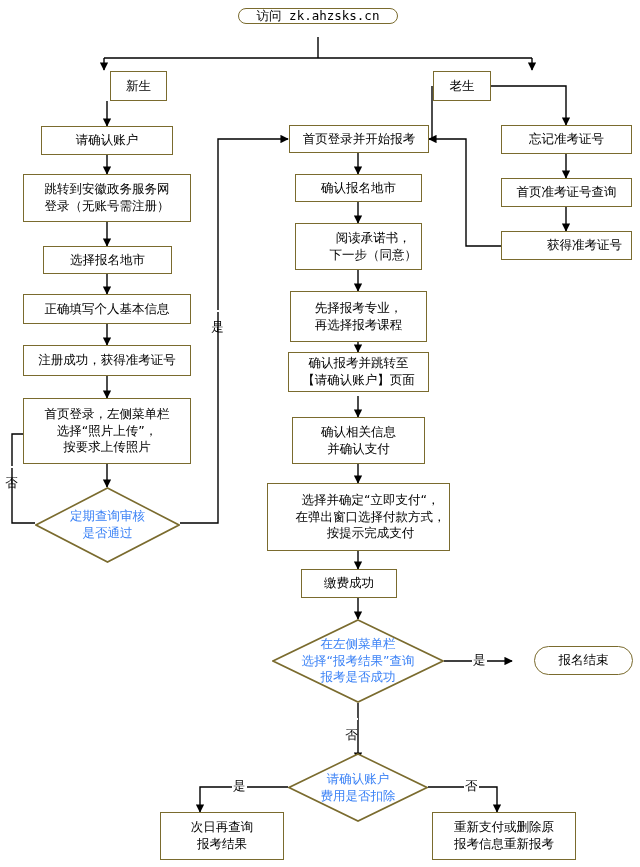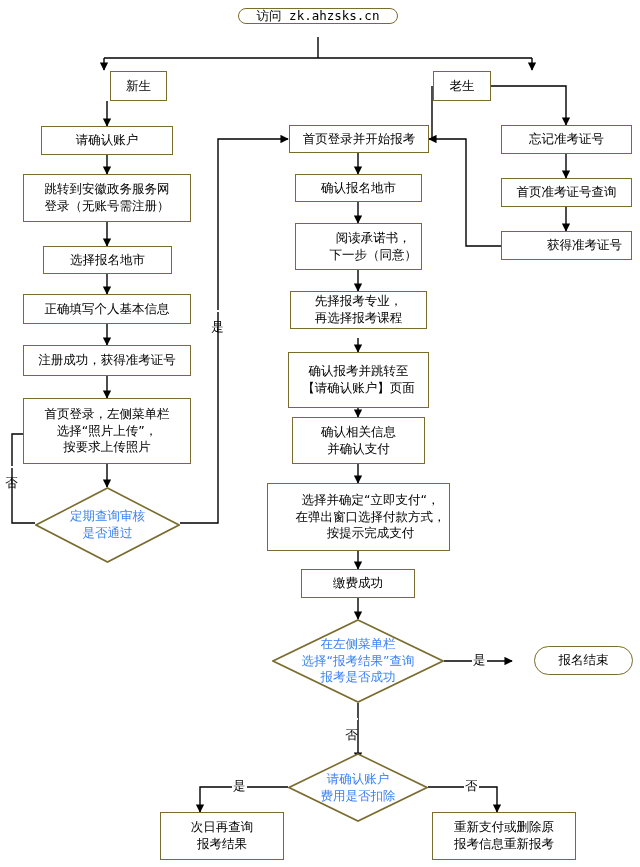--- a/index.html
+++ b/index.html
@@ -160,28 +160,28 @@
     </span>
   </div>
 
   <div class="node" style="left:295px;top:223px;width:127px;height:47px;justify-content:flex-end;">
     <span class="txt">
       <span>阅读承诺书，</span>
       <span>下一步（同意）</span>
     </span>
   </div>
 
-  <div class="node" style="left:290px;top:291px;width:137px;height:38px;">
+  <div class="node" style="left:290px;top:291px;width:137px;height:51px;">
     <span class="txt">
       <span>先择报考专业，</span>
       <span>再选择报考课程</span>
     </span>
   </div>
 
-  <div class="node" style="left:288px;top:352px;width:141px;height:56px;">
+  <div class="node" style="left:288px;top:352px;width:141px;height:40px;">
     <span class="txt">
       <span>确认报考并跳转至</span>
       <span>【请确认账户】页面</span>
     </span>
   </div>
 
   <div class="node" style="left:292px;top:417px;width:133px;height:47px;">
     <span class="txt">
       <span>确认相关信息</span>
       <span>并确认支付</span>
@@ -189,21 +189,21 @@
   </div>
 
   <div class="node" style="left:267px;top:483px;width:183px;height:68px;padding-left:24px;">
     <span class="txt">
       <span>选择并确定“立即支付“，</span>
       <span>在弹出窗口选择付款方式，</span>
       <span>按提示完成支付</span>
     </span>
   </div>
 
-  <div class="node" style="left:301px;top:569px;width:114px;height:29px;">
+  <div class="node" style="left:301px;top:569px;width:96px;height:29px;">
     <span class="txt">
       <span>缴费成功</span>
     </span>
   </div>
 
   <div class="node" style="left:501px;top:125px;width:131px;height:29px;">
     <span class="txt">
       <span>忘记准考证号</span>
     </span>
   </div>

